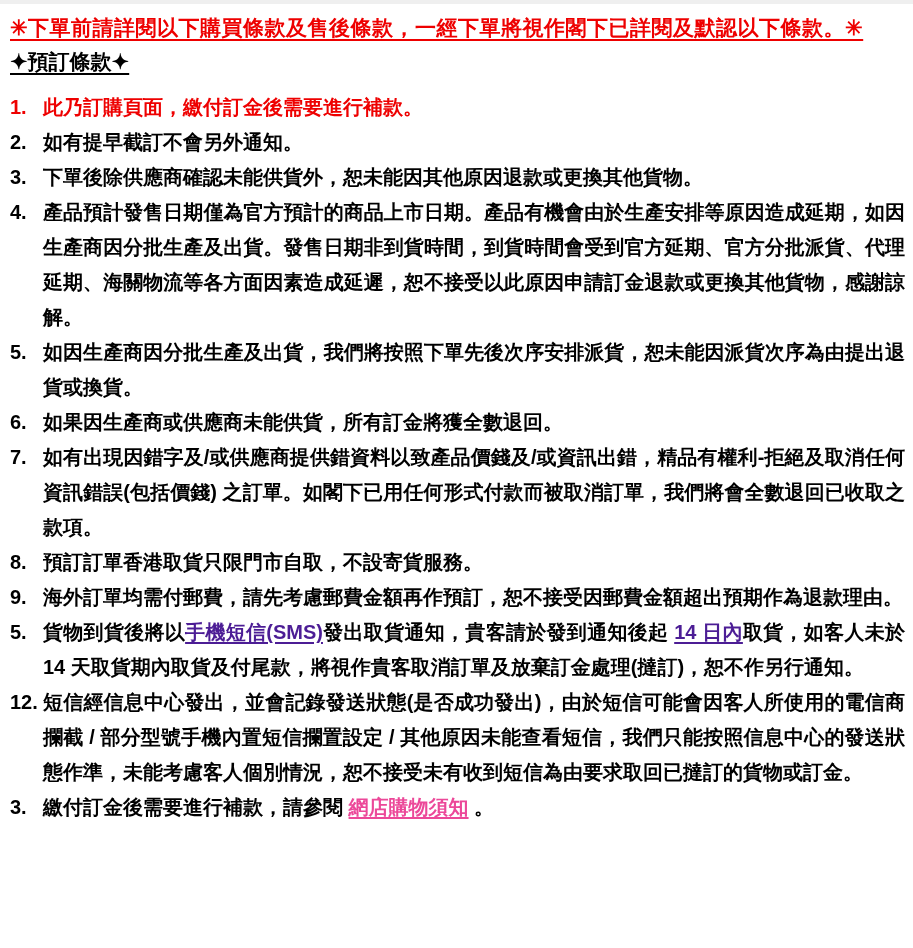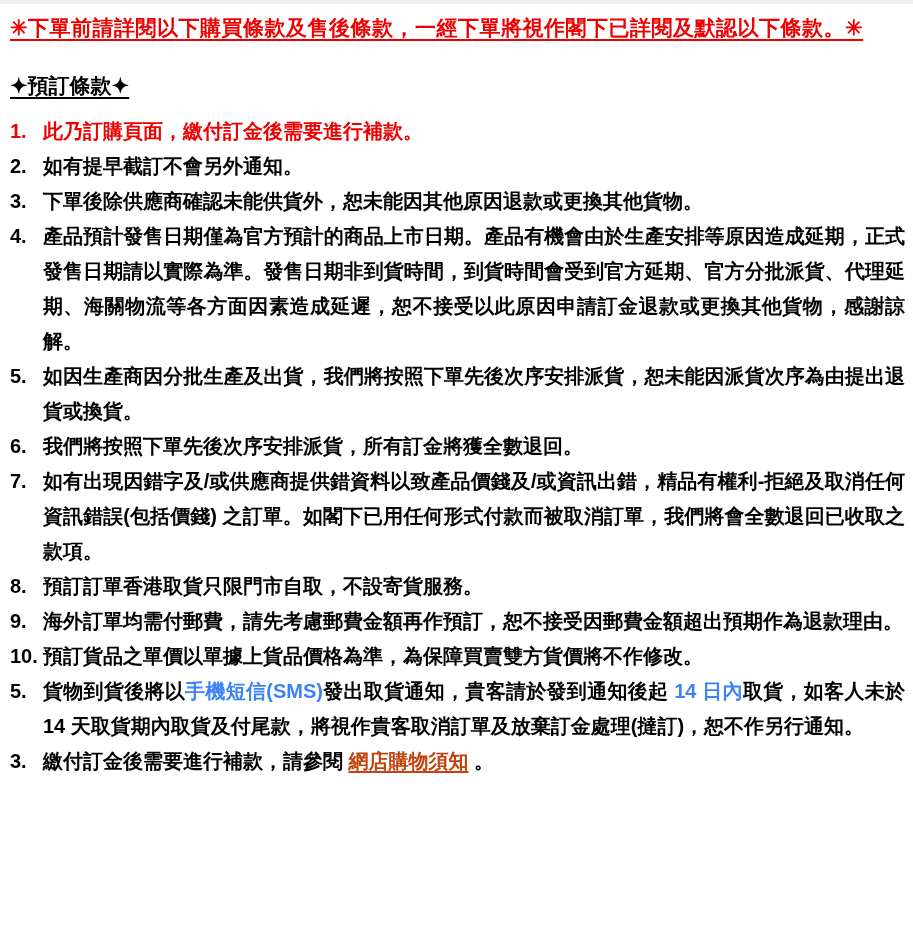--- a/index.html
+++ b/index.html
@@ -25,21 +25,21 @@
     line-height: 32px;
     color: #ee0000;
     letter-spacing: 0.5px;
   }
   .notice-header .underlined {
     text-decoration: underline;
     text-decoration-thickness: 2px;
     text-underline-offset: 4px;
   }
   .section-title {
-    margin-top: 27px;
+    margin-top: 3px;
     font-size: 21px;
     line-height: 30px;
   }
   .section-title .underlined {
     text-decoration: underline;
     text-decoration-thickness: 2px;
     text-underline-offset: 4px;
   }
   .terms {
     margin-top: 13px;
@@ -52,26 +52,27 @@
   .term.red { color: #ee0000; }
   .term-number {
     flex: 0 0 33px;
   }
   .term-text {
     flex: 1;
     text-align: justify;
     text-justify: inter-ideograph;
   }
   .seg-red {
-    color: #3b82f6;
+    color: #4c1d95;
+    text-decoration: underline;
     text-decoration-thickness: 2px;
     text-underline-offset: 3px;
   }
   .seg-link {
-    color: #c2410c;
+    color: #ec4899;
     text-decoration: underline;
     text-decoration-thickness: 2px;
     text-underline-offset: 3px;
     cursor: pointer;
   }
 </style>
 </head>
 <body>
 
 <div class="top-strip"></div>
@@ -94,49 +95,49 @@
       <div class="term">
         <span class="term-number">2.</span>
         <span class="term-text"><span>如有提早截訂不會另外通知。</span></span>
       </div>
       <div class="term">
         <span class="term-number">3.</span>
         <span class="term-text"><span>下單後除供應商確認未能供貨外，恕未能因其他原因退款或更換其他貨物。</span></span>
       </div>
       <div class="term">
         <span class="term-number">4.</span>
-        <span class="term-text"><span>產品預計發售日期僅為官方預計的商品上市日期。產品有機會由於生產安排等原因造成延期，正式發售日期請以實際為準。發售日期非到貨時間，到貨時間會受到官方延期、官方分批派貨、代理延期、海關物流等各方面因素造成延遲，恕不接受以此原因申請訂金退款或更換其他貨物，感謝諒解。</span></span>
+        <span class="term-text"><span>產品預計發售日期僅為官方預計的商品上市日期。產品有機會由於生產安排等原因造成延期，如因生產商因分批生產及出貨。發售日期非到貨時間，到貨時間會受到官方延期、官方分批派貨、代理延期、海關物流等各方面因素造成延遲，恕不接受以此原因申請訂金退款或更換其他貨物，感謝諒解。</span></span>
       </div>
       <div class="term">
         <span class="term-number">5.</span>
         <span class="term-text"><span>如因生產商因分批生產及出貨，我們將按照下單先後次序安排派貨，恕未能因派貨次序為由提出退貨或換貨。</span></span>
       </div>
       <div class="term">
         <span class="term-number">6.</span>
-        <span class="term-text"><span>我們將按照下單先後次序安排派貨，所有訂金將獲全數退回。</span></span>
+        <span class="term-text"><span>如果因生產商或供應商未能供貨，所有訂金將獲全數退回。</span></span>
       </div>
       <div class="term">
         <span class="term-number">7.</span>
         <span class="term-text"><span>如有出現因錯字及/或供應商提供錯資料以致產品價錢及/或資訊出錯，精品有權利-拒絕及取消任何資訊錯誤(包括價錢) 之訂單。如閣下已用任何形式付款而被取消訂單，我們將會全數退回已收取之款項。</span></span>
       </div>
       <div class="term">
         <span class="term-number">8.</span>
         <span class="term-text"><span>預訂訂單香港取貨只限門市自取，不設寄貨服務。</span></span>
       </div>
       <div class="term">
         <span class="term-number">9.</span>
         <span class="term-text"><span>海外訂單均需付郵費，請先考慮郵費金額再作預訂，恕不接受因郵費金額超出預期作為退款理由。</span></span>
       </div>
       <div class="term">
-        <span class="term-number">10.</span>
-        <span class="term-text"><span>預訂貨品之單價以單據上貨品價格為準，為保障買賣雙方貨價將不作修改。</span></span>
+        <span class="term-number">5.</span>
+        <span class="term-text"><span>貨物到貨後將以</span><span class="seg-red">手機短信(SMS)</span><span>發出取貨通知，貴客請於發到通知後起 </span><span class="seg-red">14 日內</span><span>取貨，如客人未於 14 天取貨期內取貨及付尾款，將視作貴客取消訂單及放棄訂金處理(撻訂)，恕不作另行通知。</span></span>
       </div>
       <div class="term">
-        <span class="term-number">5.</span>
-        <span class="term-text"><span>貨物到貨後將以</span><span class="seg-red">手機短信(SMS)</span><span>發出取貨通知，貴客請於發到通知後起 </span><span class="seg-red">14 日內</span><span>取貨，如客人未於 14 天取貨期內取貨及付尾款，將視作貴客取消訂單及放棄訂金處理(撻訂)，恕不作另行通知。</span></span>
+        <span class="term-number">12.</span>
+        <span class="term-text"><span>短信經信息中心發出，並會記錄發送狀態(是否成功發出)，由於短信可能會因客人所使用的電信商攔截 / 部分型號手機內置短信攔置設定 / 其他原因未能查看短信，我們只能按照信息中心的發送狀態作準，未能考慮客人個別情況，恕不接受未有收到短信為由要求取回已撻訂的貨物或訂金。</span></span>
       </div>
       <div class="term">
         <span class="term-number">3.</span>
         <span class="term-text"><span>繳付訂金後需要進行補款，請參閱 </span><a class="seg-link">網店購物須知</a><span> 。</span></span>
       </div>
     </div>
 
 </div>
 
 </body></html>

